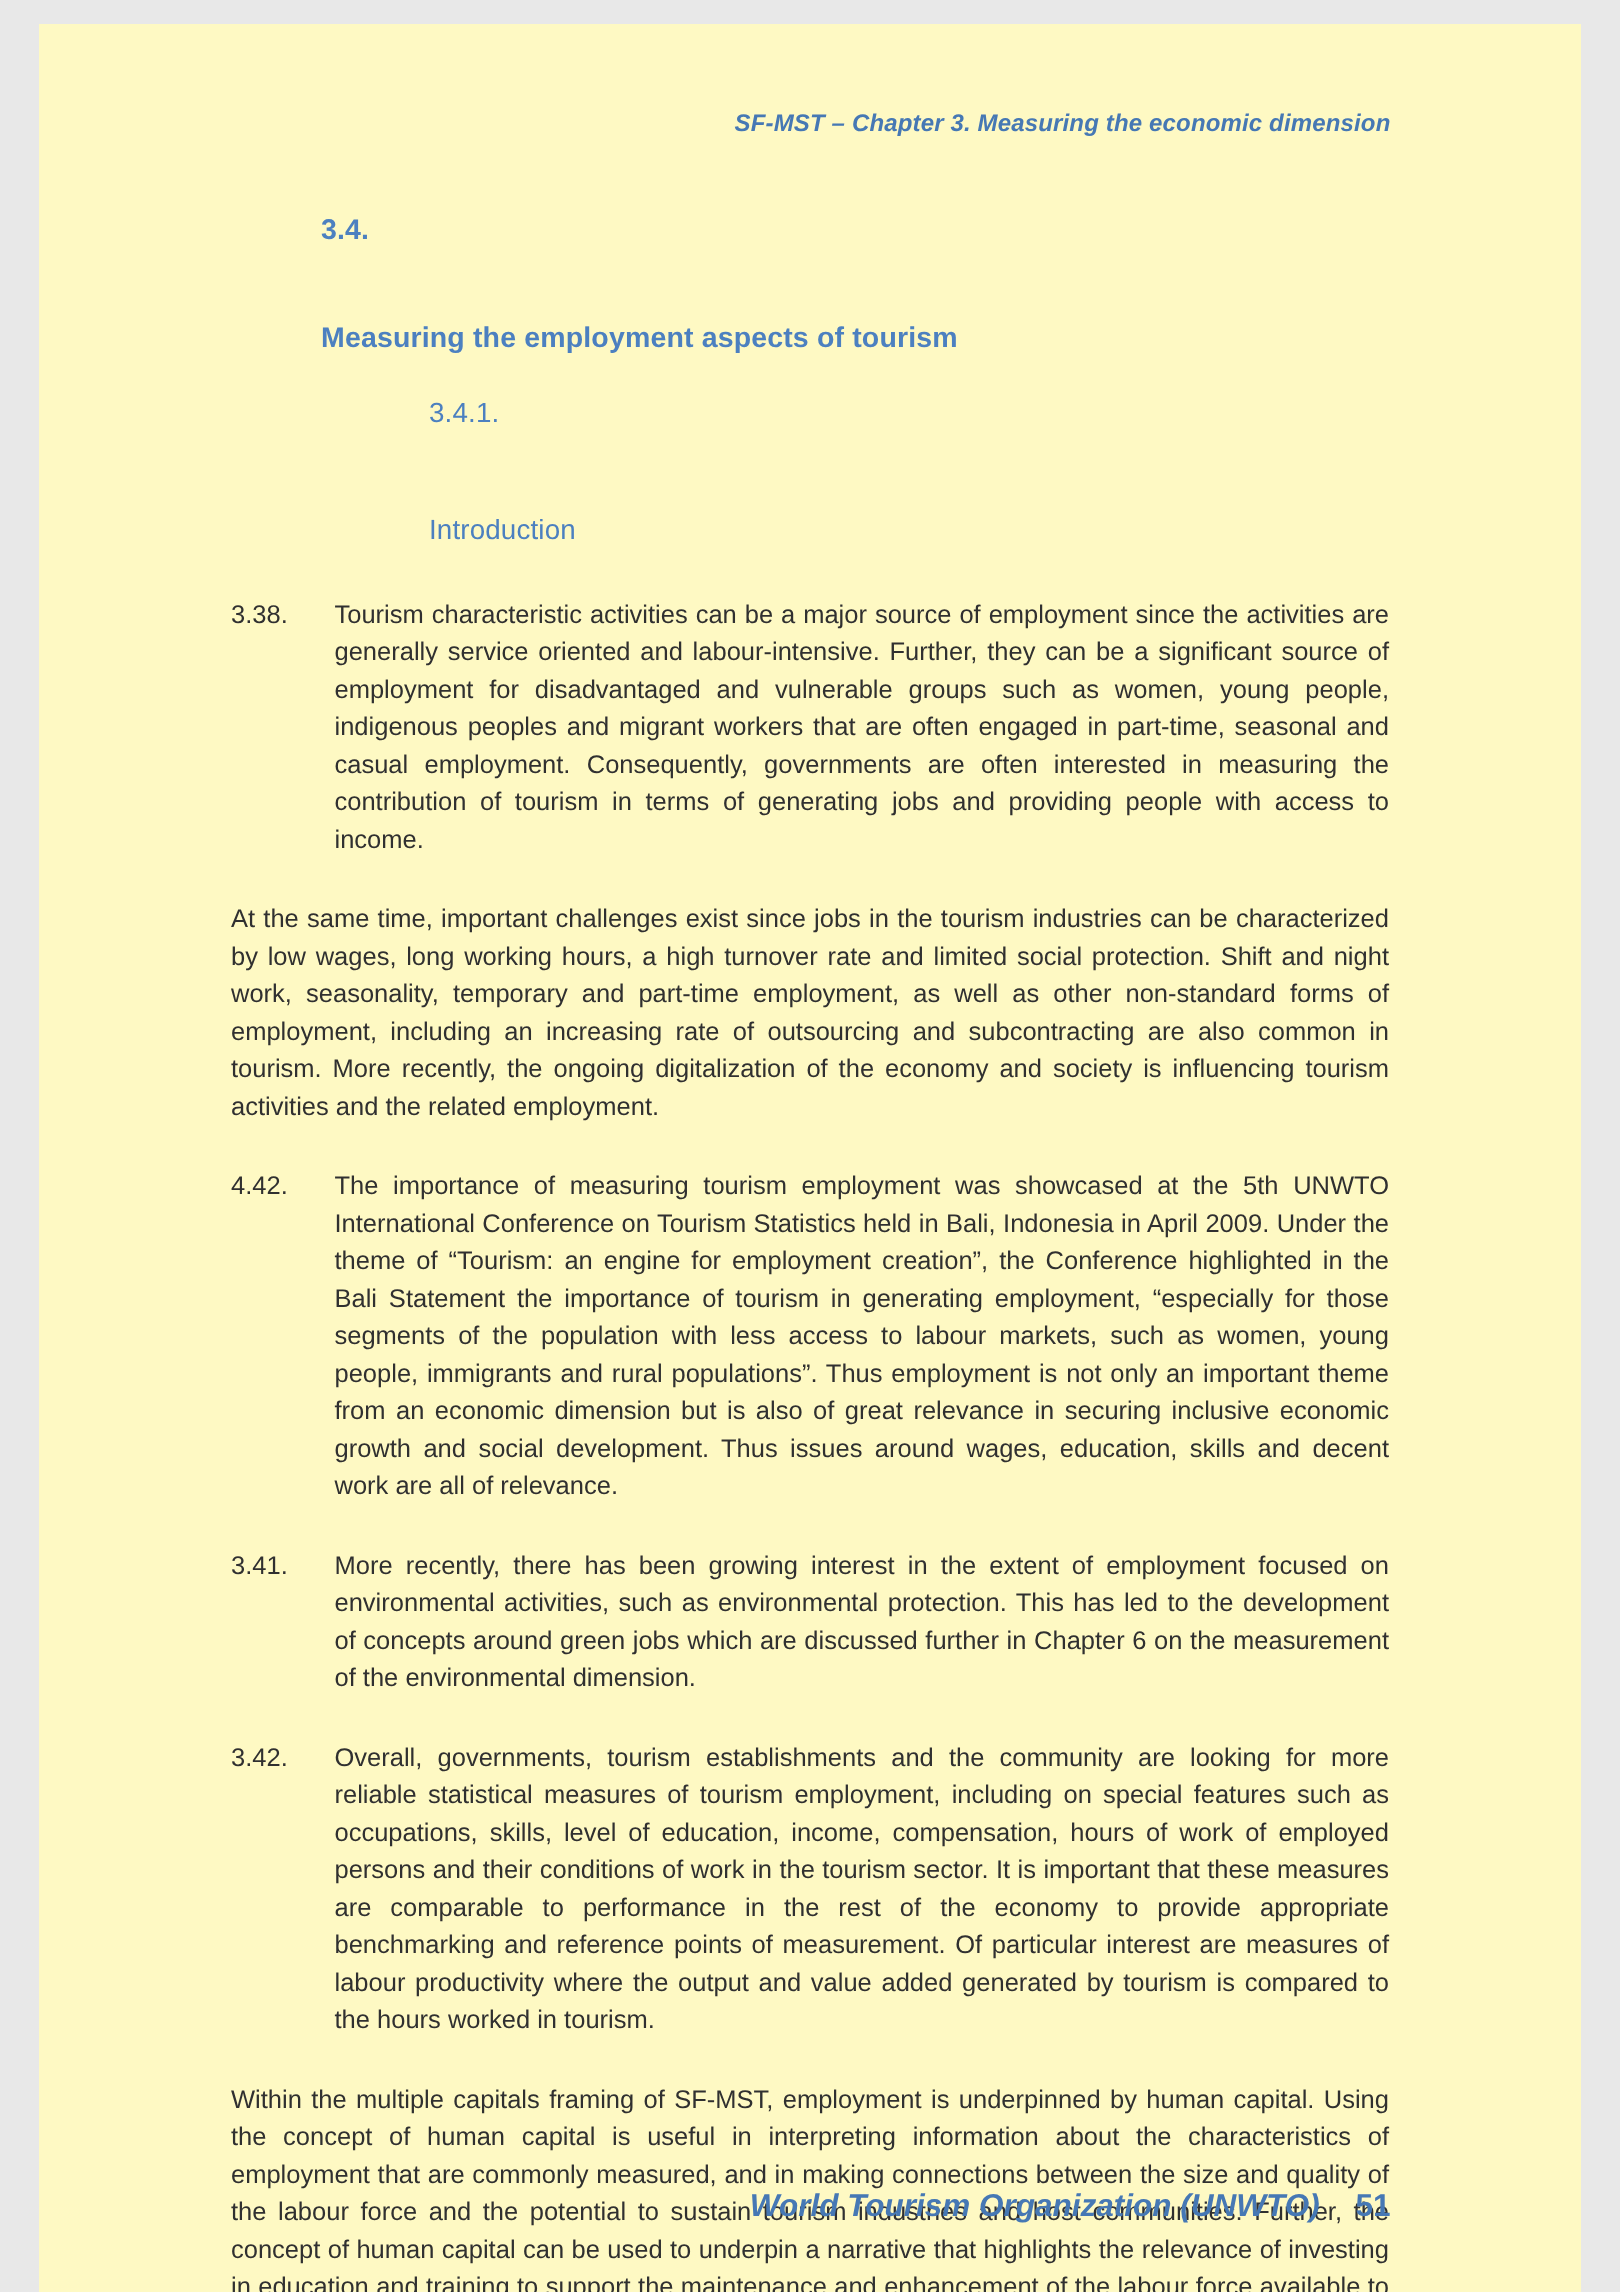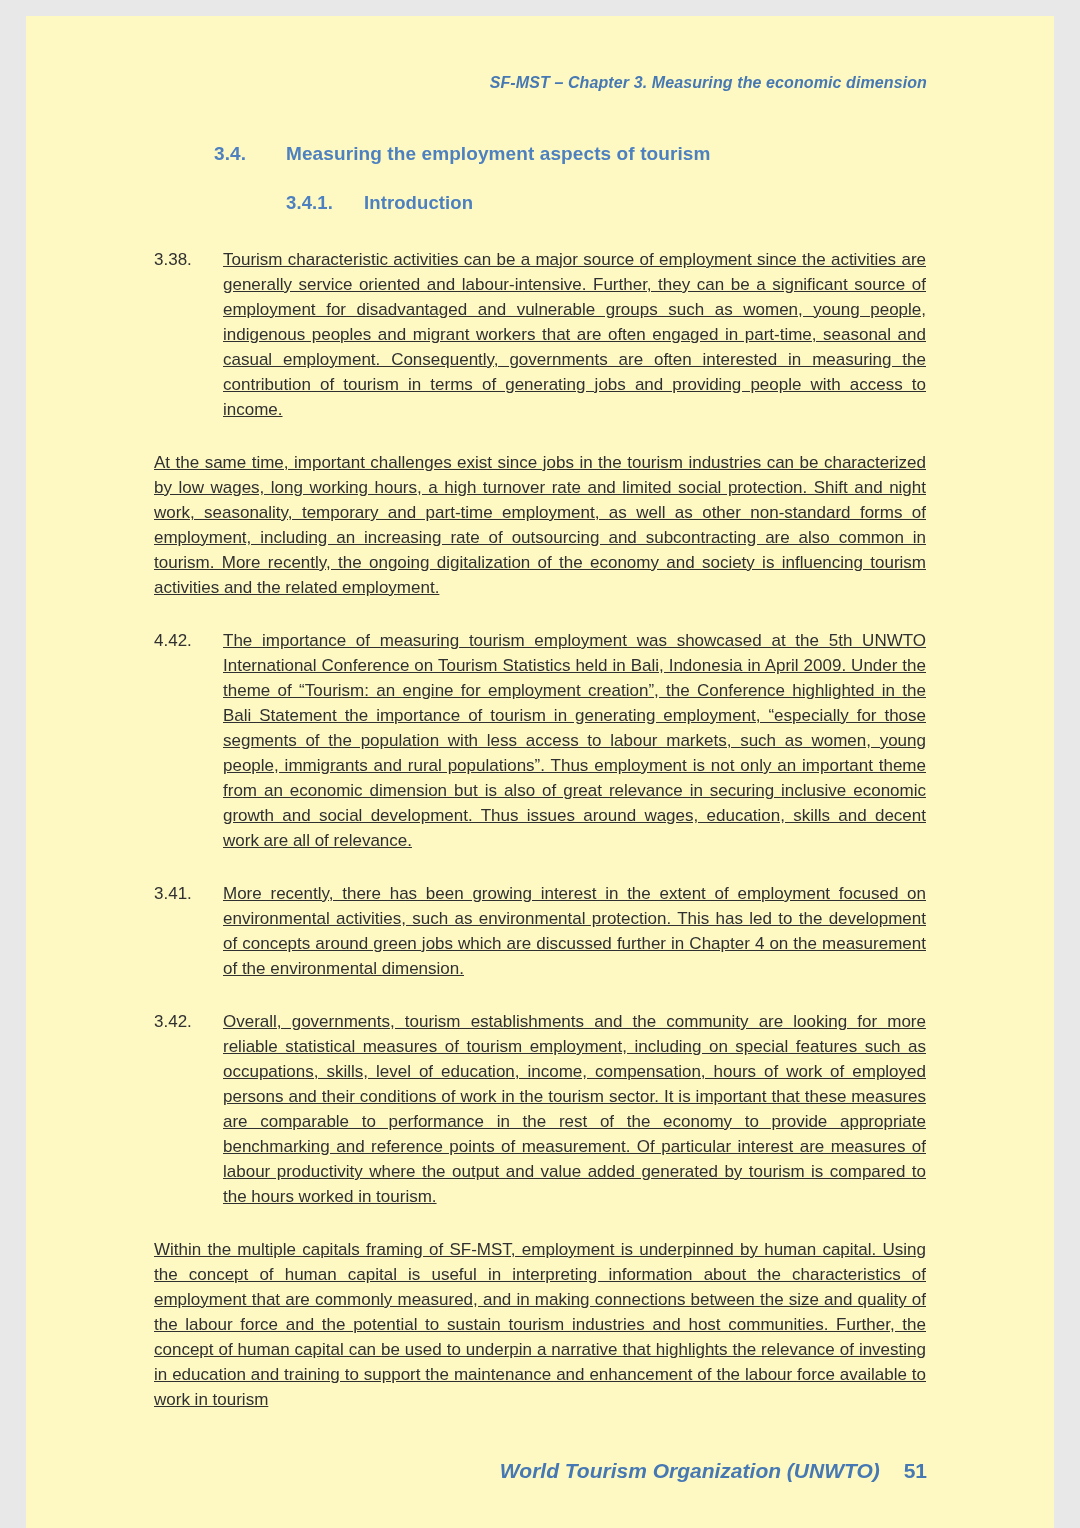--- a/index.html
+++ b/index.html
@@ -24,47 +24,48 @@
     color: #4678b4;
     letter-spacing: 0.1px;
   }
   .section-heading {
     display: flex;
     margin: 51px 128px 0 188px;
     color: #4c80c0;
     font-size: 19px;
     font-weight: 700;
     letter-spacing: 0.1px;
+    flex-direction: column;
   }
   .section-heading .sec-num { width: 72px; flex: 0 0 72px; }
   .subsection-heading {
     display: flex;
     margin: 27px 128px 0 260px;
     color: #4c80c0;
     font-size: 18.5px;
-    font-weight: 700;
+    font-weight: 400;
     letter-spacing: 0.1px;
+    flex-direction: column;
   }
   .subsection-heading .sub-num { width: 78px; flex: 0 0 78px; }
   .paragraphs { margin-top: 33px; }
   .para {
     display: flex;
     margin: 0 128px 28px 128px;
     font-size: 17px;
     line-height: 25px;
     justify-content: space-between;
   }
   .para-num {
     flex: 0 0 69px;
     width: 69px;
   }
   .para-text {
     flex: 1;
     text-align: justify;
-    text-decoration: underline;
   }
   .footer {
     position: absolute;
     top: 1443px;
     right: 127px;
     font-size: 21px;
     color: #4678b4;
     white-space: nowrap;
   }
   .footer .footer-text { font-style: italic; font-weight: 600; }
@@ -98,21 +99,21 @@
       <span class="para-text">At the same time, important challenges exist since jobs in the tourism industries can be characterized by low wages, long working hours, a high turnover rate and limited social protection. Shift and night work, seasonality, temporary and part-time employment, as well as other non-standard forms of employment, including an increasing rate of outsourcing and subcontracting are also common in tourism. More recently, the ongoing digitalization of the economy and society is influencing tourism activities and the related employment.</span>
     </div>
 
     <div class="para">
       <span class="para-num">4.42.</span>
       <span class="para-text">The importance of measuring tourism employment was showcased at the 5th UNWTO International Conference on Tourism Statistics held in Bali, Indonesia in April 2009. Under the theme of “Tourism: an engine for employment creation”, the Conference highlighted in the Bali Statement the importance of tourism in generating employment, “especially for those segments of the population with less access to labour markets, such as women, young people, immigrants and rural populations”. Thus employment is not only an important theme from an economic dimension but is also of great relevance in securing inclusive economic growth and social development. Thus issues around wages, education, skills and decent work are all of relevance.</span>
     </div>
 
     <div class="para">
       <span class="para-num">3.41.</span>
-      <span class="para-text">More recently, there has been growing interest in the extent of employment focused on environmental activities, such as environmental protection. This has led to the development of concepts around green jobs which are discussed further in Chapter 4 on the measurement of the environmental dimension.</span>
+      <span class="para-text">More recently, there has been growing interest in the extent of employment focused on environmental activities, such as environmental protection. This has led to the development of concepts around green jobs which are discussed further in Chapter 6 on the measurement of the environmental dimension.</span>
     </div>
 
     <div class="para">
       <span class="para-num">3.42.</span>
       <span class="para-text">Overall, governments, tourism establishments and the community are looking for more reliable statistical measures of tourism employment, including on special features such as occupations, skills, level of education, income, compensation, hours of work of employed persons and their conditions of work in the tourism sector. It is important that these measures are comparable to performance in the rest of the economy to provide appropriate benchmarking and reference points of measurement. Of particular interest are measures of labour productivity where the output and value added generated by tourism is compared to the hours worked in tourism.</span>
     </div>
 
     <div class="para">
       <span class="para-text">Within the multiple capitals framing of SF-MST, employment is underpinned by human capital. Using the concept of human capital is useful in interpreting information about the characteristics of employment that are commonly measured, and in making connections between the size and quality of the labour force and the potential to sustain tourism industries and host communities. Further, the concept of human capital can be used to underpin a narrative that highlights the relevance of investing in education and training to support the maintenance and enhancement of the labour force available to work in tourism</span>
     </div>

